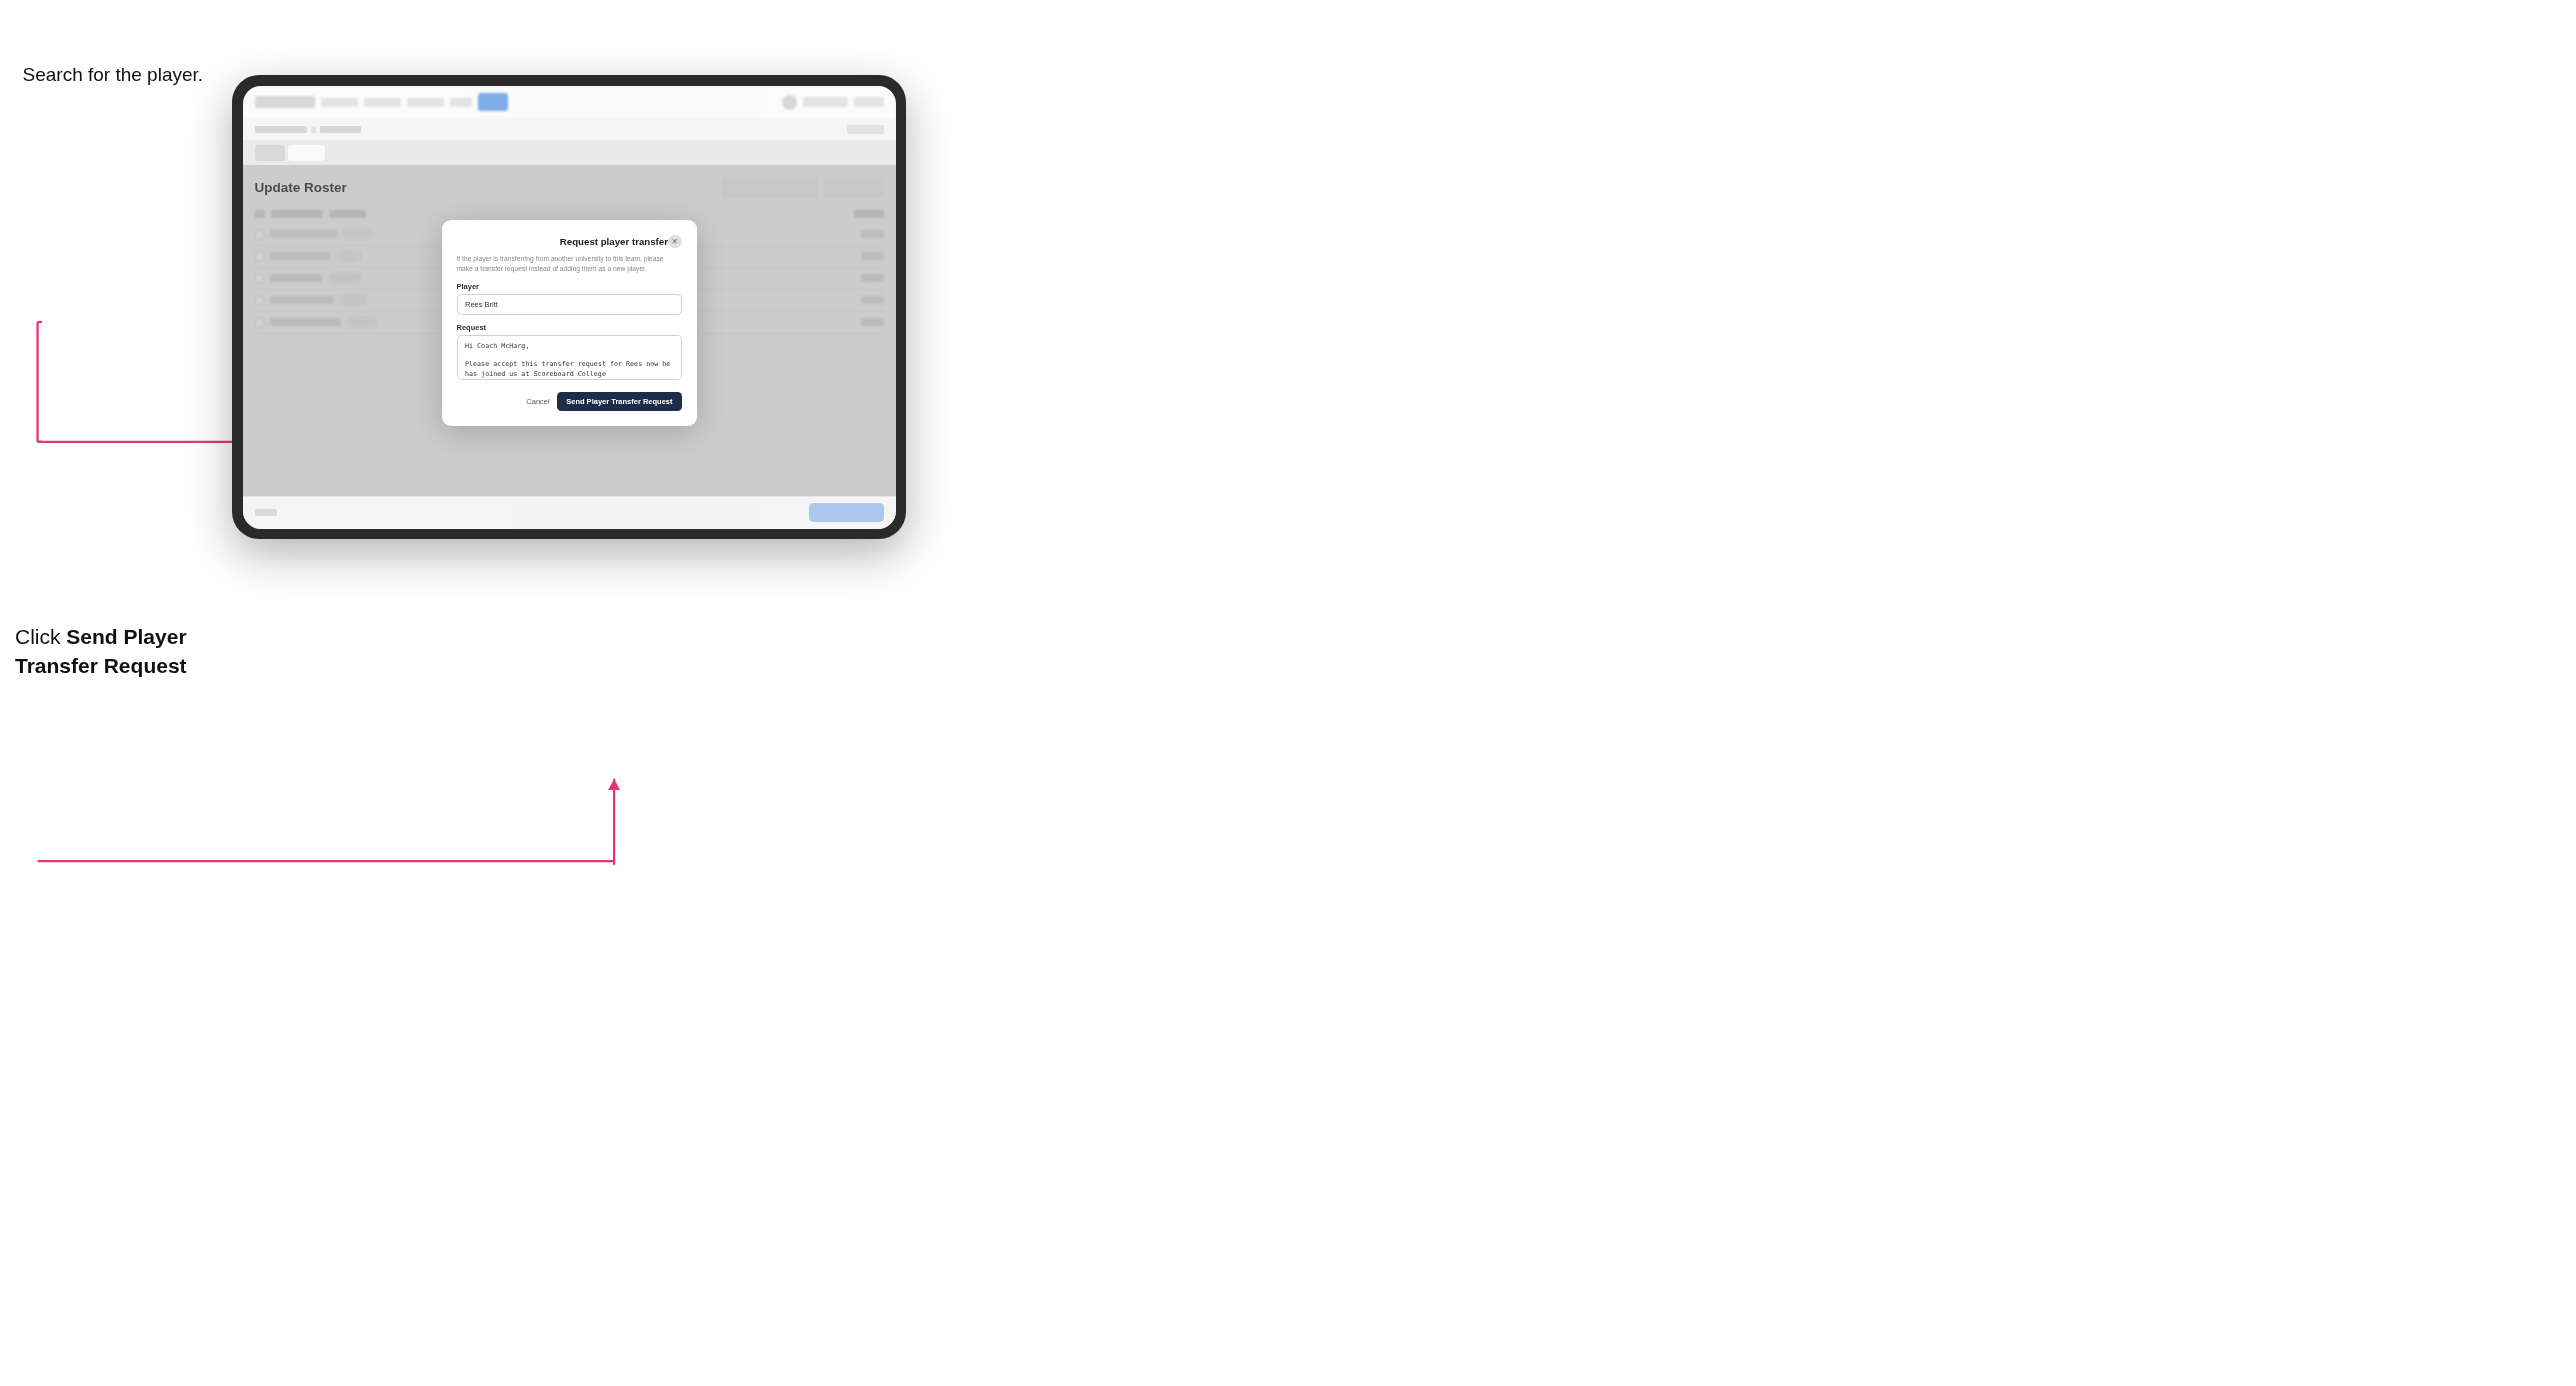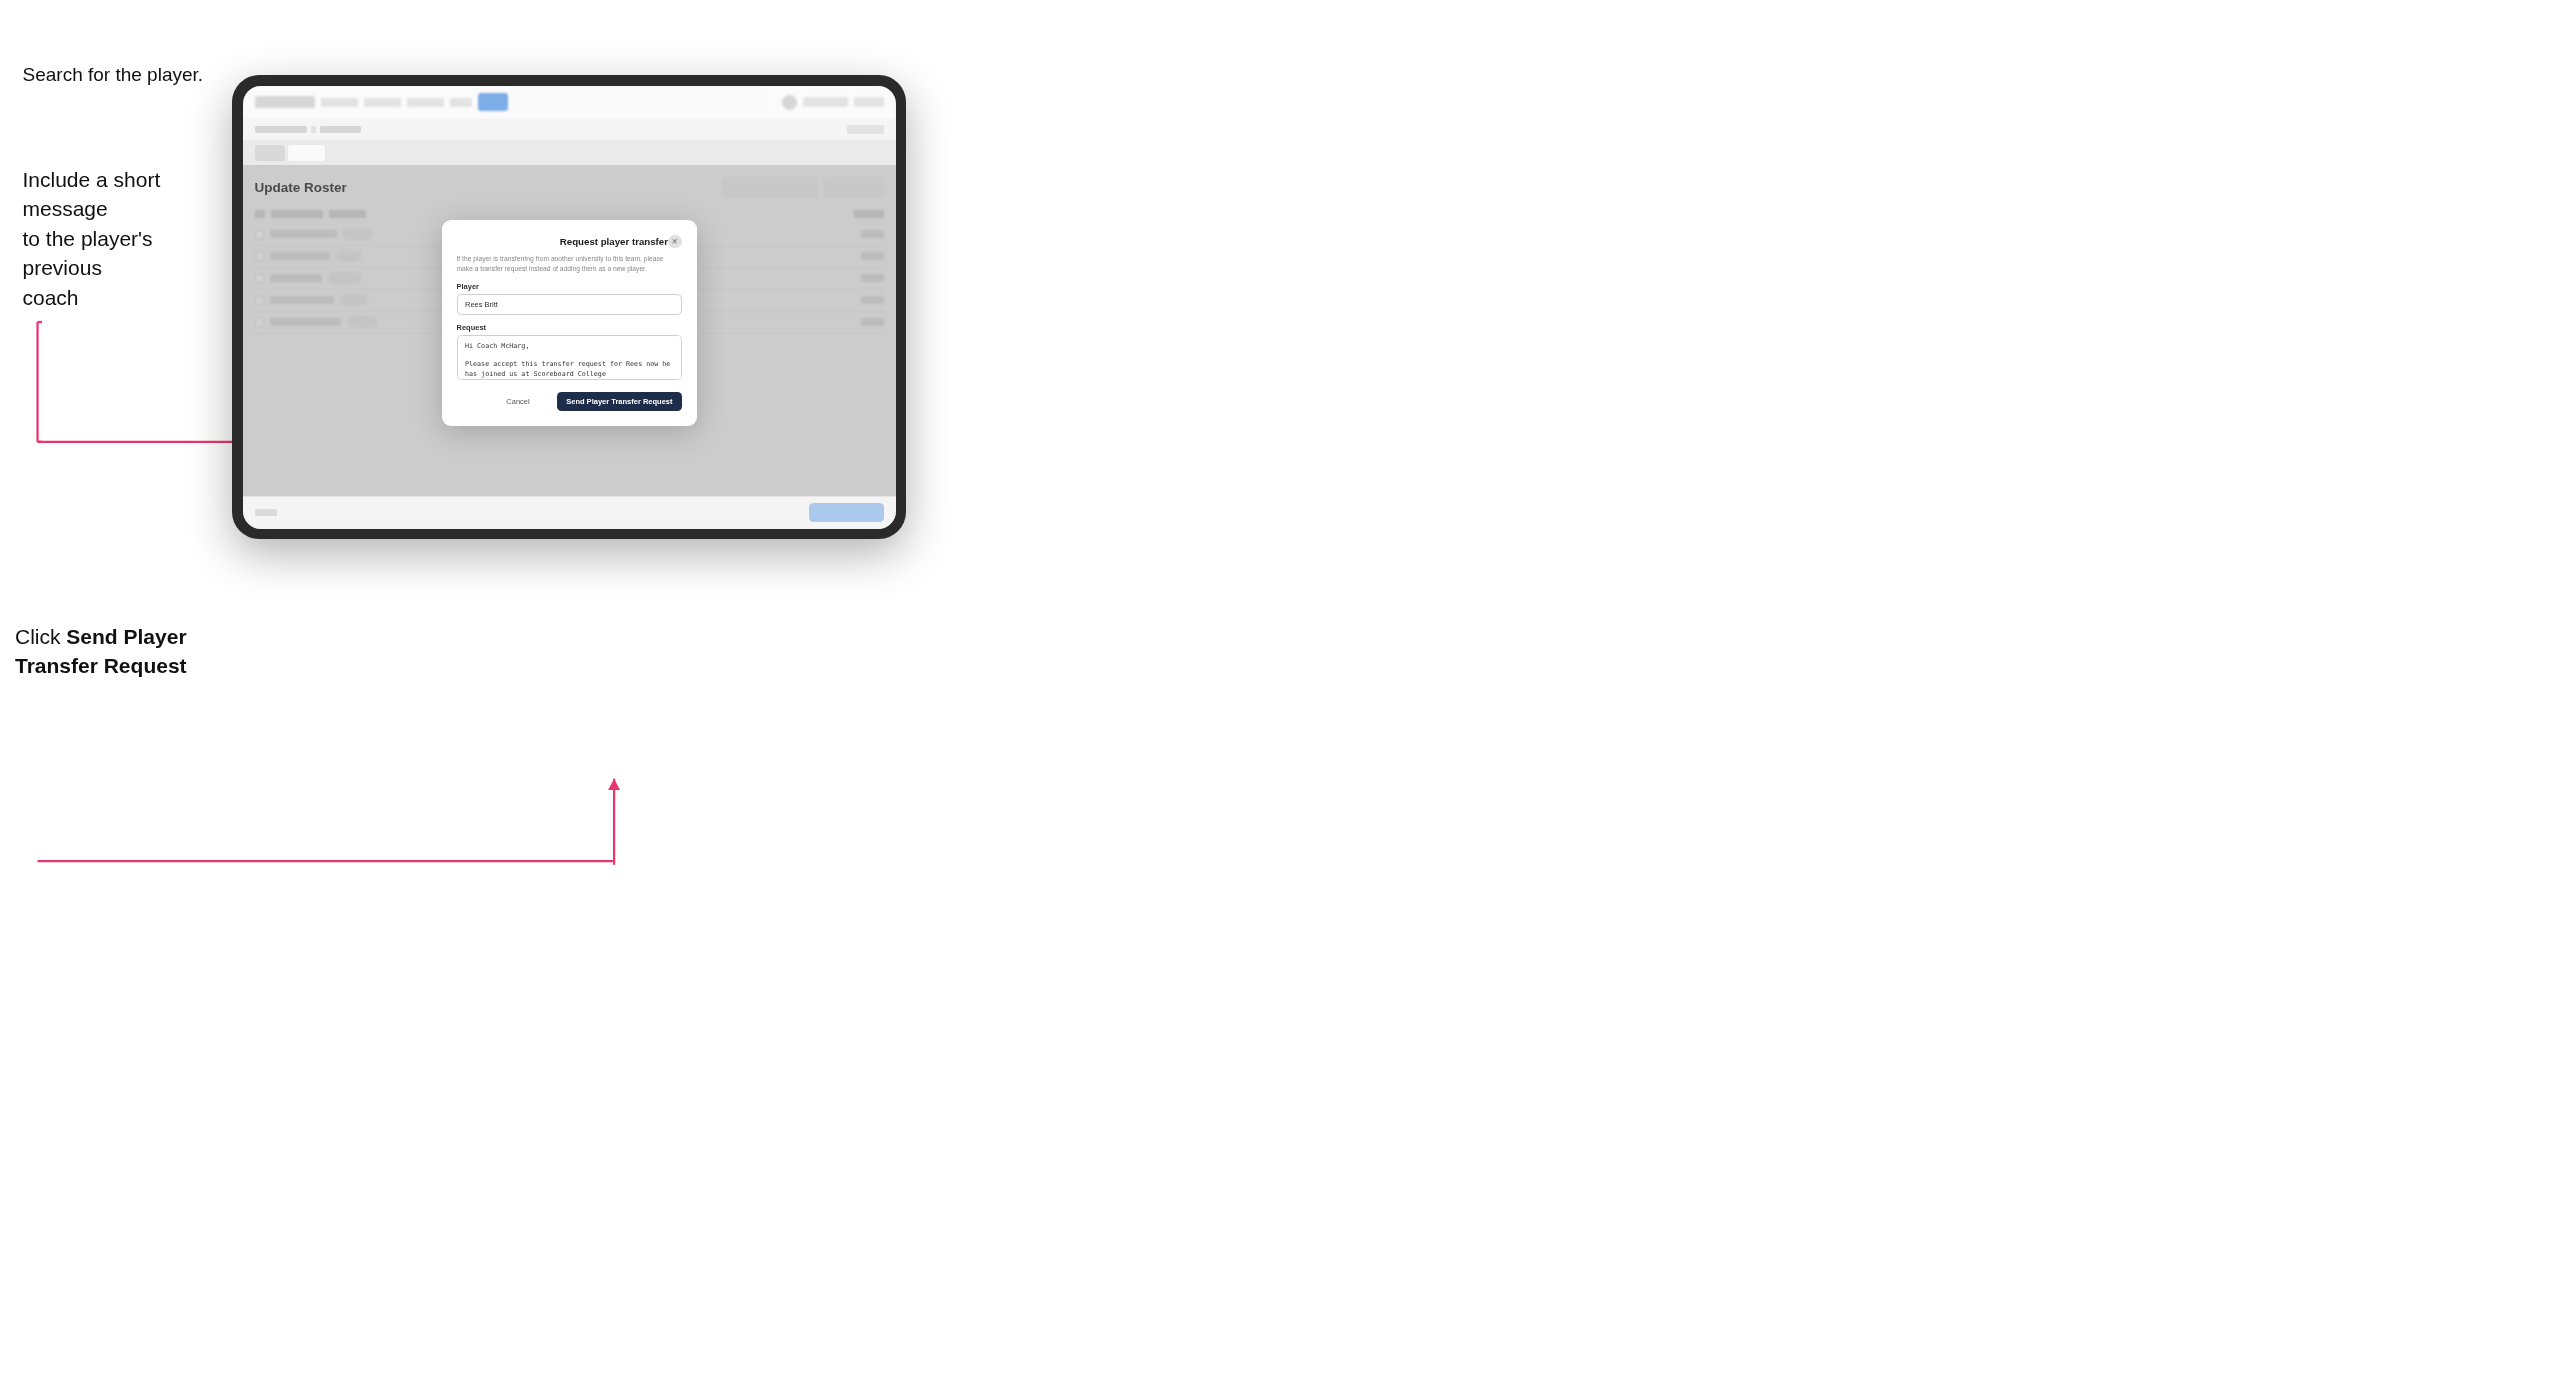--- a/index.html
+++ b/index.html
@@ -410,21 +410,21 @@
       resize: none;
       margin-bottom: 9px;
       outline: none;
       line-height: 1.4;
     }
 
     .modal-footer {
       display: flex;
       align-items: center;
       justify-content: flex-end;
-      gap: 20px;
+      gap: 0;
     }
 
     .cancel-btn {
       background: none;
       border: none;
       font-size: 7.5px;
       color: #555;
       cursor: pointer;
       padding: 4.5px 7.5px;
     }
@@ -442,23 +442,20 @@
     }
   </style>
 </head>
 <body>
 
 <div class="annotation-area">
   <div class="annotation-search">
     <span>Search for the player.</span>
   </div>
 
-  <div class="annotation-message">
-    Include a short message<br>to the player's previous<br>coach
-  </div>
 
   <div class="annotation-click">
     <span>Click </span><strong>Send Player<br>Transfer Request</strong>
   </div>
 </div>
 
 <svg class="arrow-svg" viewBox="0 0 3440 1851">
 
   <line x1="50" y1="590" x2="590" y2="590" stroke="#e8356e" stroke-width="3"></line>
   <line x1="590" y1="560" x2="590" y2="595" stroke="#e8356e" stroke-width="3"></line>

